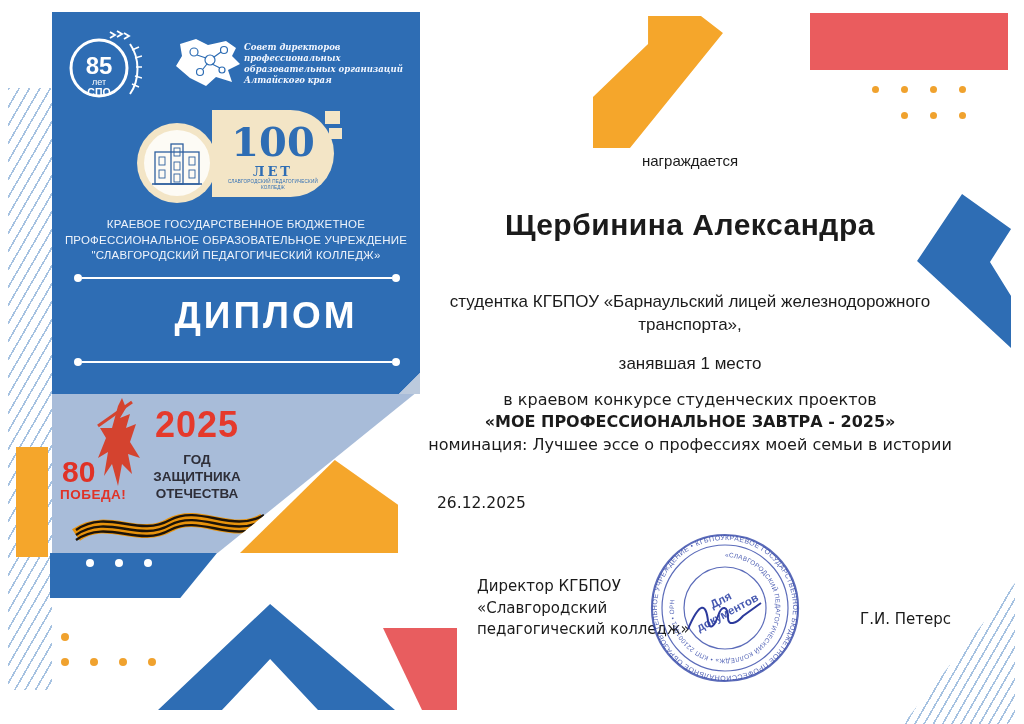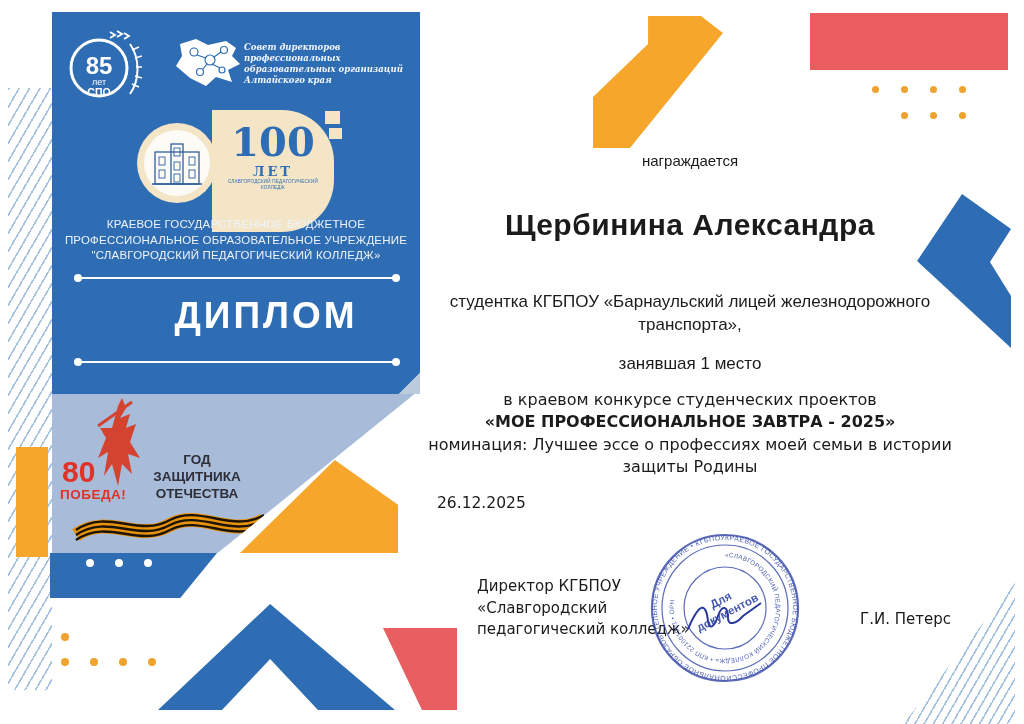--- a/index.html
+++ b/index.html
@@ -37,21 +37,21 @@
   #fold{left:399px;top:373px;width:21px;height:21px;background:#bccadd;
     clip-path:polygon(100% 0,100% 100%,0 100%);}
   #logo85{left:16px;top:14px;}
   #logo-map{left:118px;top:24px;}
   #council{left:192px;top:30px;width:176px;font-family:"DejaVu Serif",serif;
     font-style:italic;font-weight:bold;font-size:8.5px;line-height:11px;color:#f3f7ff;text-align:left;}
   #emblem-circle{left:85px;top:111px;width:80px;height:80px;border-radius:50%;background:#f3e5c6;
     display:flex;align-items:center;justify-content:center;}
   #emblem-circle .inner{width:66px;height:66px;border-radius:50%;background:#fdfbf5;
     display:flex;align-items:center;justify-content:center;}
-  #emblem-d{left:160px;top:98px;width:122px;height:122px;background:#f3e5c6;
+  #emblem-d{left:160px;top:98px;width:122px;height:87px;background:#f3e5c6;
     border-radius:0 52px 52px 0;text-align:center;color:#2e6db4;}
   #emblem-d .num{font-family:"DejaVu Serif",serif;font-weight:bold;font-size:40px;line-height:44px;margin-top:10px;}
   #emblem-d .let{font-family:"DejaVu Serif",serif;font-weight:bold;font-size:13px;letter-spacing:3px;line-height:15px;}
   #emblem-d .cap{font-size:4.6px;line-height:5.6px;letter-spacing:0.2px;}
   .sq{background:#f3e5c6;}
   #sq1{left:273px;top:99px;width:15px;height:13px;}
   #sq2{left:277px;top:116px;width:13px;height:11px;}
   #college{left:10px;top:205px;width:348px;text-align:center;color:#eef3fb;
     font-size:11.5px;line-height:15.5px;letter-spacing:0.2px;}
   .divider{left:22px;width:326px;display:flex;align-items:center;}
@@ -199,20 +199,21 @@
 </div>
 <div class="abs" id="fold"></div>
 
 <div class="abs" id="panel">
   <svg class="abs" id="victory" width="108" height="112" viewBox="0 0 108 112">
     <path d="M44,30 L78,6" stroke="#d4432f" stroke-width="3" fill="none"></path>
     <path d="M64,10 L68,2 L72,12 L66,22 L76,18 L72,32 L82,28 L76,46 L86,62 L74,58 L78,78 L68,68 L64,90 L58,68 L50,80 L54,56 L44,62 L52,42 L46,32 L58,32 Z" fill="#d4432f"></path>
     <text x="8" y="86" font-size="30" font-weight="bold" fill="#e03226">80</text>
     <text x="6" y="103" font-size="13.5" font-weight="bold" fill="#e03226" letter-spacing="0.5">ПОБЕДА!</text>
   </svg>
+  <div class="abs" id="year">2025</div>
   <div class="abs" id="yearlines">
     <div>ГОД</div>
     <div>ЗАЩИТНИКА</div>
     <div>ОТЕЧЕСТВА</div>
   </div>
   <svg class="abs" id="ribbon" width="196" height="44" viewBox="0 0 196 44">
     <g fill="none">
       <path d="M4,32 C36,10 66,40 98,22 C128,6 160,36 192,17" stroke="#e8930c" stroke-width="14"></path>
       <g stroke="#1c1309" stroke-width="2.4">
         <path d="M4,27 C36,5 66,35 98,17 C128,1 160,31 192,12"></path>
@@ -233,21 +234,20 @@
 <div class="abs ctr" id="name">Щербинина Александра</div>
 <div class="abs ctr" id="student">
   <div>студентка КГБПОУ «Барнаульский лицей железнодорожного</div>
   <div>транспорта»,</div>
 </div>
 <div class="abs ctr" id="place">занявшая 1 место</div>
 <div class="abs ctr" id="contest">
   <div>в краевом конкурсе студенческих проектов</div>
   <div class="bold">«МОЕ ПРОФЕССИОНАЛЬНОЕ ЗАВТРА - 2025»</div>
   <div>номинация: Лучшее эссе о профессиях моей семьи в истории</div>
-  <div>защиты Родины</div>
 </div>
 <div class="abs" id="date">26.12.2025</div>
 <div class="abs" id="director">
   <div>Директор КГБПОУ «Славгородский</div>
   <div>педагогический колледж»</div>
 </div>
 <div class="abs" id="signer">Г.И. Петерс</div>
 
 <svg class="abs" id="stamp" width="154" height="154" viewBox="0 0 154 154">
   <g fill="none" stroke="#3347a8" opacity="0.8">

